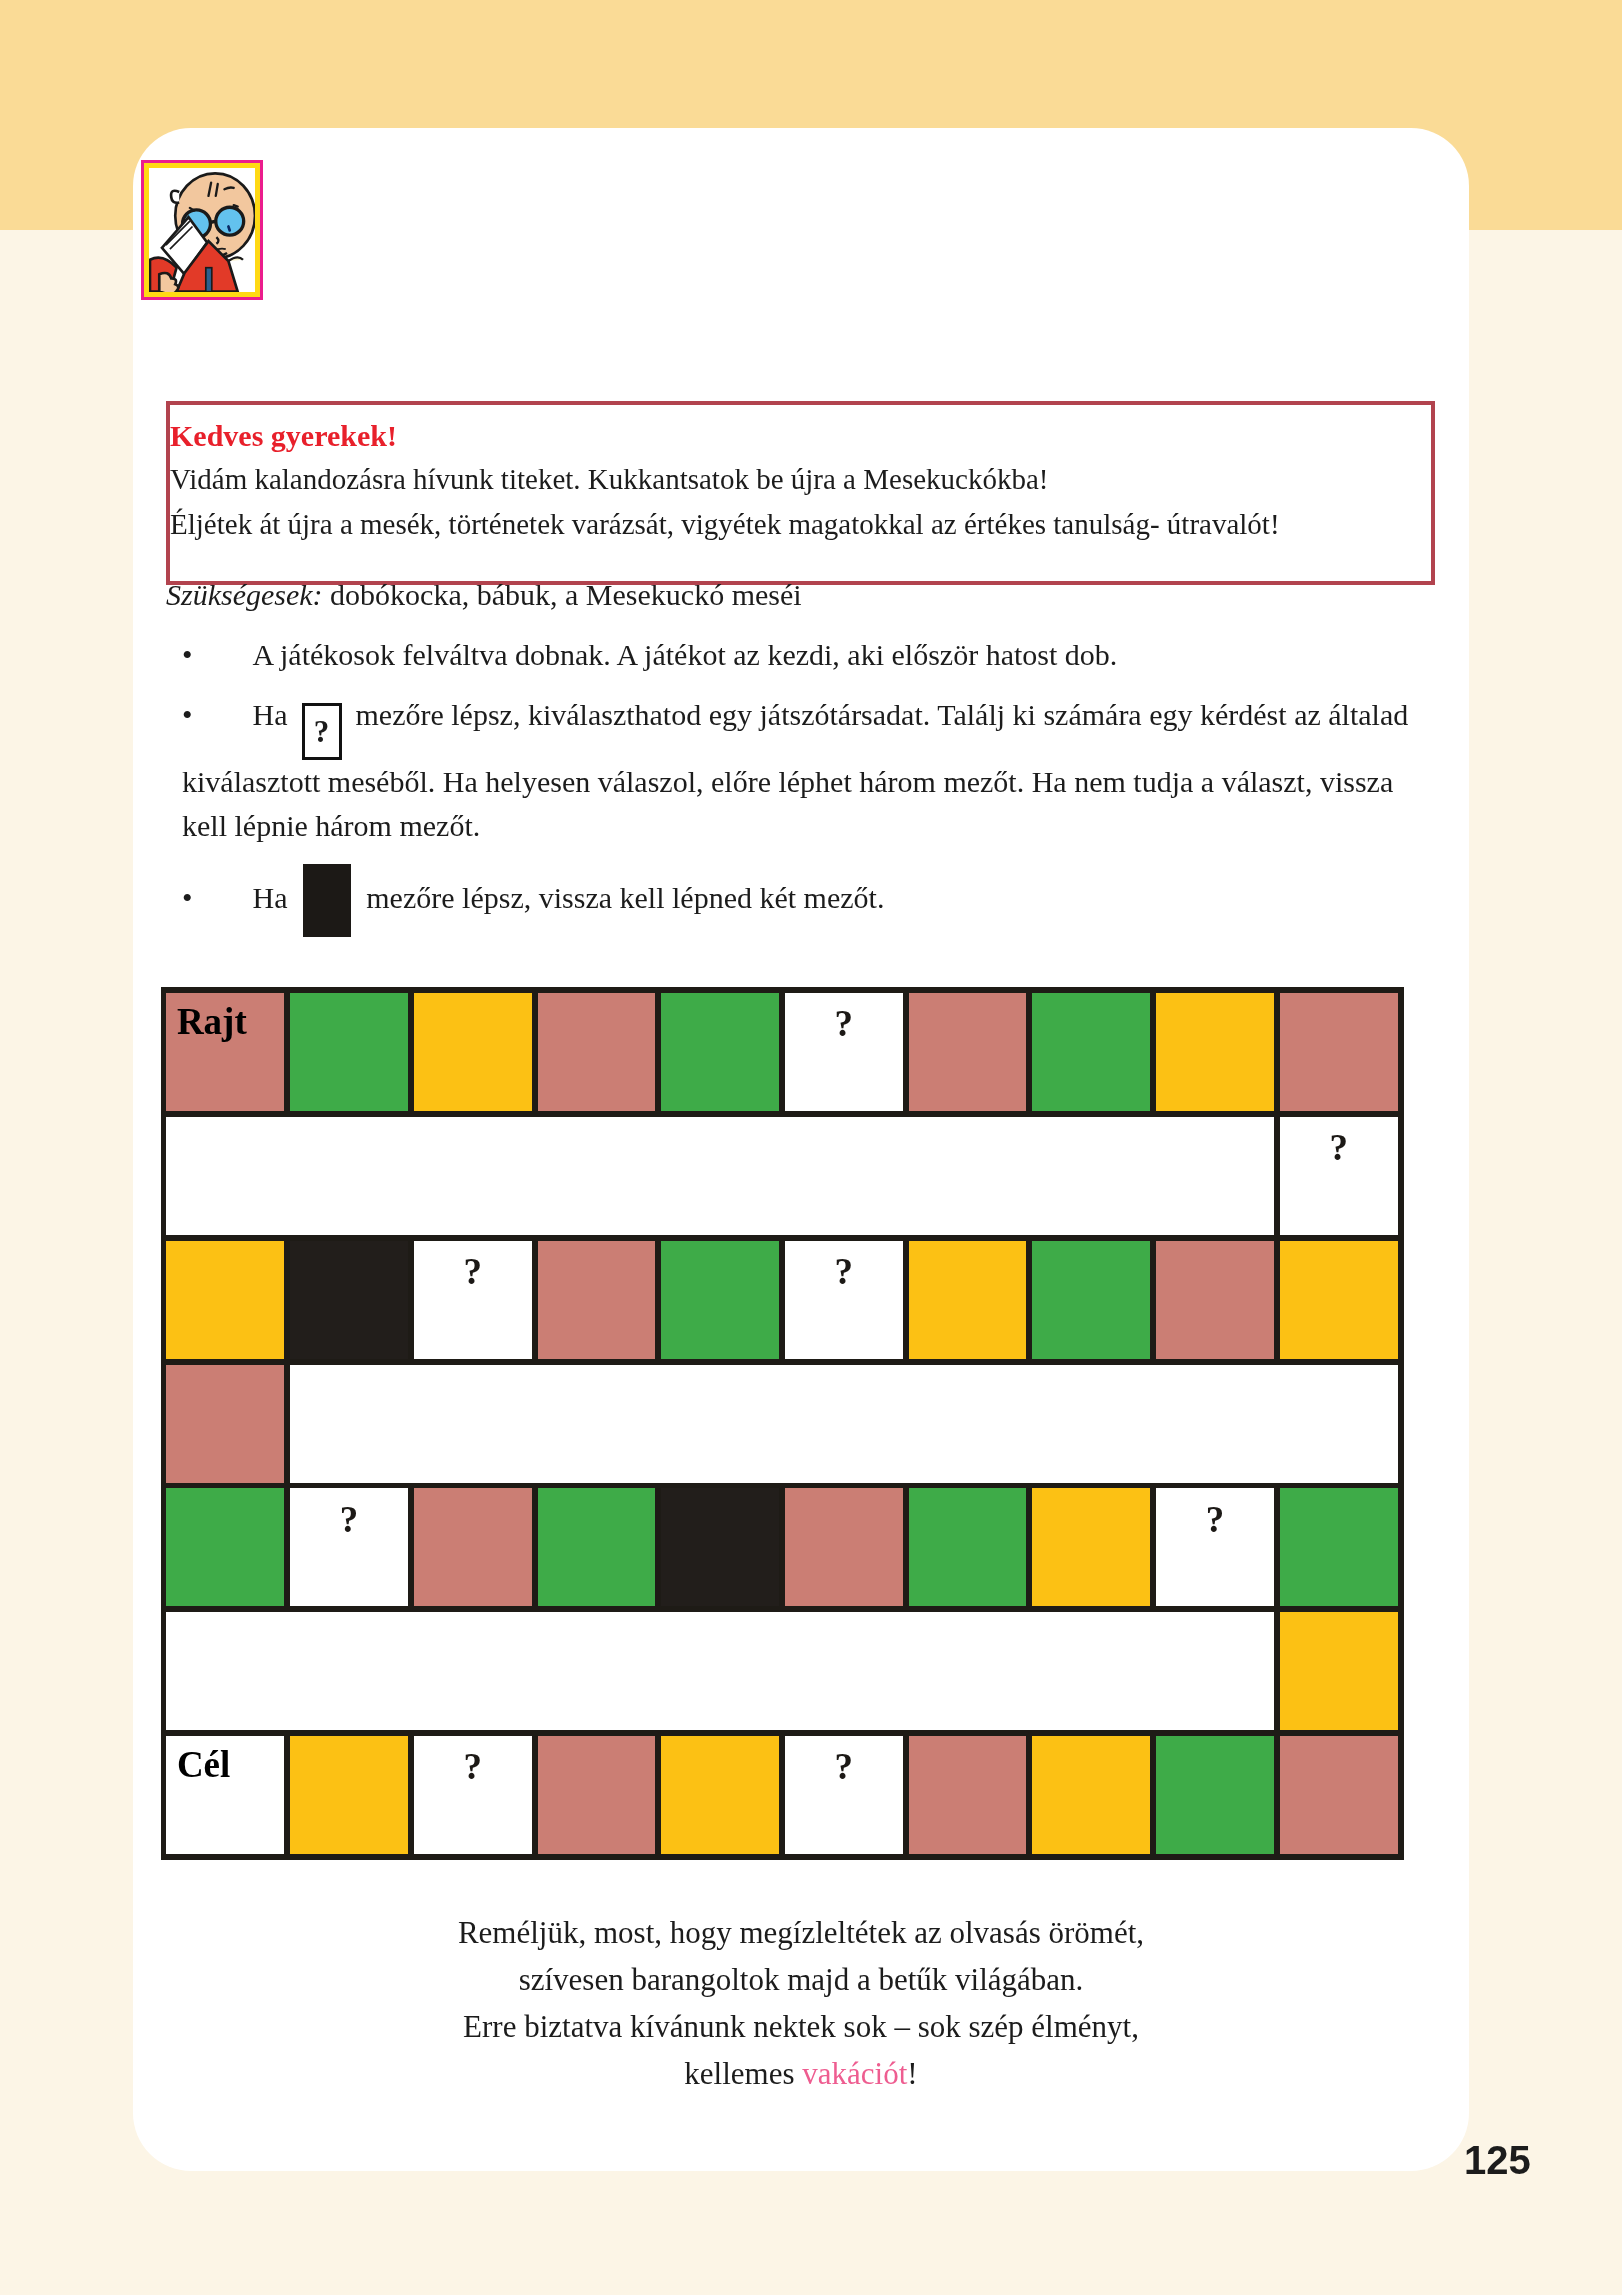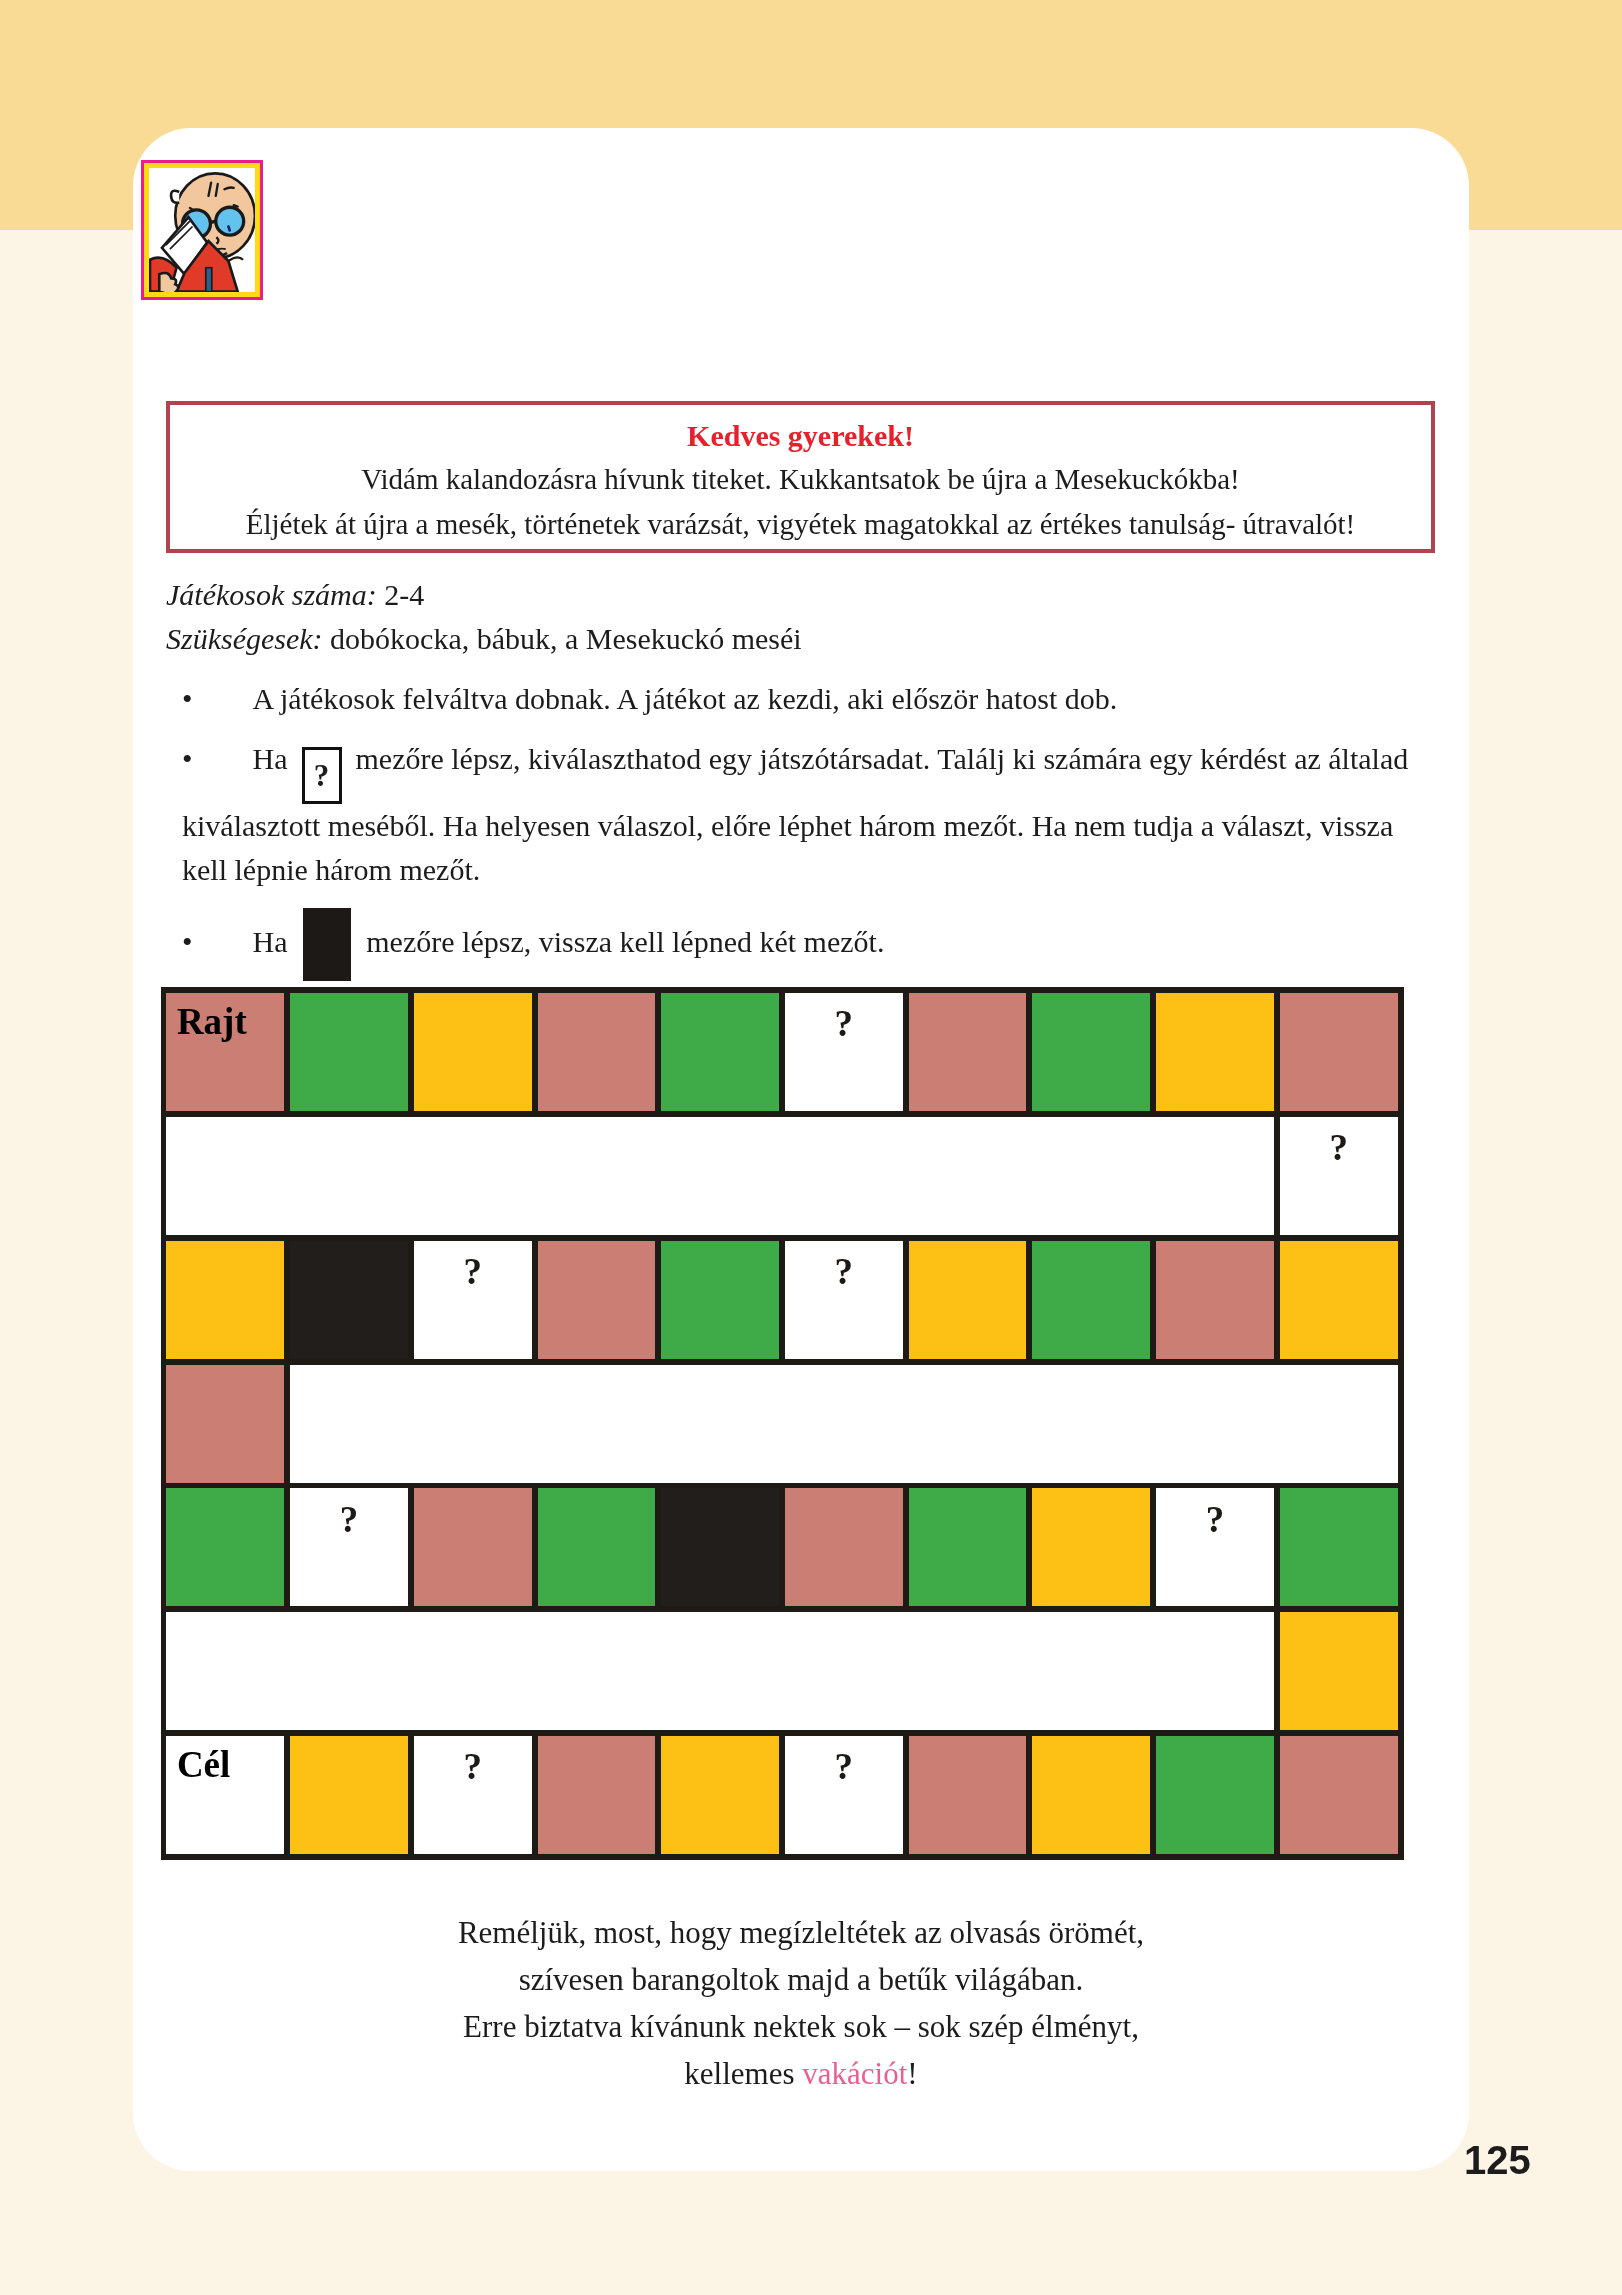--- a/index.html
+++ b/index.html
@@ -32,24 +32,23 @@
   
   .title{
     position:absolute;left:327px;top:97px;width:870px;
     text-align:center;
     font-size:44px;font-weight:bold;
     color:var(--red,#E8202B);
     letter-spacing:0.7px;
   }
   
   .intro-box{
-    position:absolute;left:33px;top:273px;width:1269px;height:152px;
+    position:absolute;left:33px;top:273px;width:1269px;height:184px;
     border:4.6px solid var(--box-border,#B2434E);
     box-sizing:border-box;
-    text-align:center;
   }
   .intro-heading{margin-top:14.4px;font-size:30px;font-weight:bold;color:var(--red,#E8202B);}
   .intro-line{margin-top:7.9px;font-size:29px;line-height:37px;}
   
   .rules-wrap{
     position:absolute;left:33px;top:445px;width:1273px;
     font-size:30px;line-height:44px;
   }
   .info-line{margin:0;}
   .info-label{font-style:italic;}
@@ -146,21 +145,20 @@
   </div>
 
 
   <div class="intro-box">
     <div class="intro-heading">Kedves gyerekek!</div>
     <div class="intro-line">Vidám  kalandozásra hívunk titeket. Kukkantsatok be újra a Mesekuckókba!</div>
     <div class="intro-line">Éljétek át újra a mesék, történetek varázsát, vigyétek magatokkal az értékes tanulság- útravalót!</div>
   </div>
 
   <div class="rules-wrap">
-    <p class="info-line"><span class="info-label">Játékosok száma:</span><span> 2-4</span></p>
     <p class="info-line"><span class="info-label">Szükségesek:</span><span> dobókocka, bábuk, a Mesekuckó meséi</span></p>
 
     <p class="rule-line"><span class="bullet">•</span><span class="rule-gap"></span><span>A játékosok felváltva dobnak. A játékot az kezdi, aki először hatost dob.</span></p>
 
     <p class="rule-line"><span class="bullet">•</span><span class="rule-gap"></span><span>Ha </span><span class="qbox">?</span><span> mezőre lépsz, kiválaszthatod egy játszótársadat. Találj ki számára egy kérdést  az általad kiválasztott meséből. Ha helyesen válaszol, előre léphet három mezőt. Ha nem tudja a választ, vissza kell lépnie három mezőt.</span></p>
 
     <p class="rule-line"><span class="bullet">•</span><span class="rule-gap"></span><span>Ha </span><span class="bbox"></span><span> mezőre lépsz, vissza kell lépned két mezőt.</span></p>
   </div>
 
   <div class="board">

